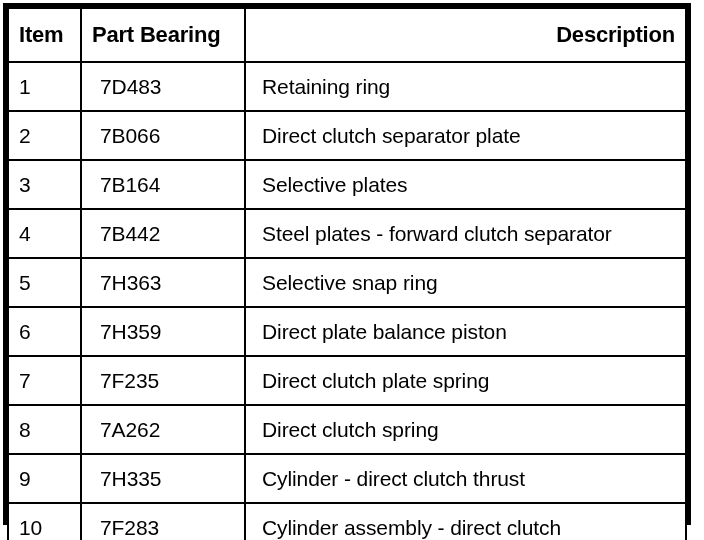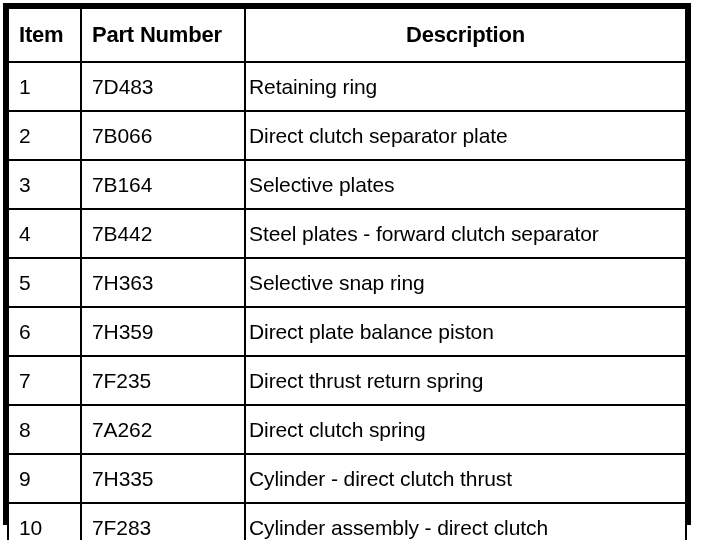--- a/index.html
+++ b/index.html
@@ -49,49 +49,49 @@
   }
 
   table.parts-table thead th {
     font-size: 22px;
     font-weight: bold;
     height: 52px;
     text-align: left;
     letter-spacing: -0.2px;
   }
   table.parts-table thead th.th-desc {
-    text-align: center;
+    text-align: right;
   }
 
   table.parts-table tbody td {
     font-size: 21px;
     font-weight: normal;
     height: 47px;
     text-align: left;
     letter-spacing: -0.1px;
   }
 
   table.parts-table tbody td.cell-item { padding-left: 10px; }
-  table.parts-table tbody td.cell-part { padding-left: 10px; margin-left: 12px; }
-  table.parts-table tbody td.cell-desc { padding-left: 3px; }
+  table.parts-table tbody td.cell-part { padding-left: 18px; margin-left: 12px; }
+  table.parts-table tbody td.cell-desc { padding-left: 16px; }
 </style>
 </head>
 <body>
 
 <div id="parts-table-wrap">
   <table class="parts-table">
     <colgroup>
       <col class="col-item">
       <col class="col-part">
       <col class="col-desc">
     </colgroup>
     <thead>
       <tr>
         <th class="th-item">Item</th>
-        <th class="th-part">Part Number</th>
+        <th class="th-part">Part Bearing</th>
         <th class="th-desc">Description</th>
       </tr>
     </thead>
     <tbody>
       <tr>
         <td class="cell-item">1</td>
         <td class="cell-part">7D483</td>
         <td class="cell-desc">Retaining ring</td>
       </tr>
       <tr>
@@ -115,21 +115,21 @@
         <td class="cell-desc">Selective snap ring</td>
       </tr>
       <tr>
         <td class="cell-item">6</td>
         <td class="cell-part">7H359</td>
         <td class="cell-desc">Direct plate balance piston</td>
       </tr>
       <tr>
         <td class="cell-item">7</td>
         <td class="cell-part">7F235</td>
-        <td class="cell-desc">Direct thrust return spring</td>
+        <td class="cell-desc">Direct clutch plate spring</td>
       </tr>
       <tr>
         <td class="cell-item">8</td>
         <td class="cell-part">7A262</td>
         <td class="cell-desc">Direct clutch spring</td>
       </tr>
       <tr>
         <td class="cell-item">9</td>
         <td class="cell-part">7H335</td>
         <td class="cell-desc">Cylinder - direct clutch thrust</td>

